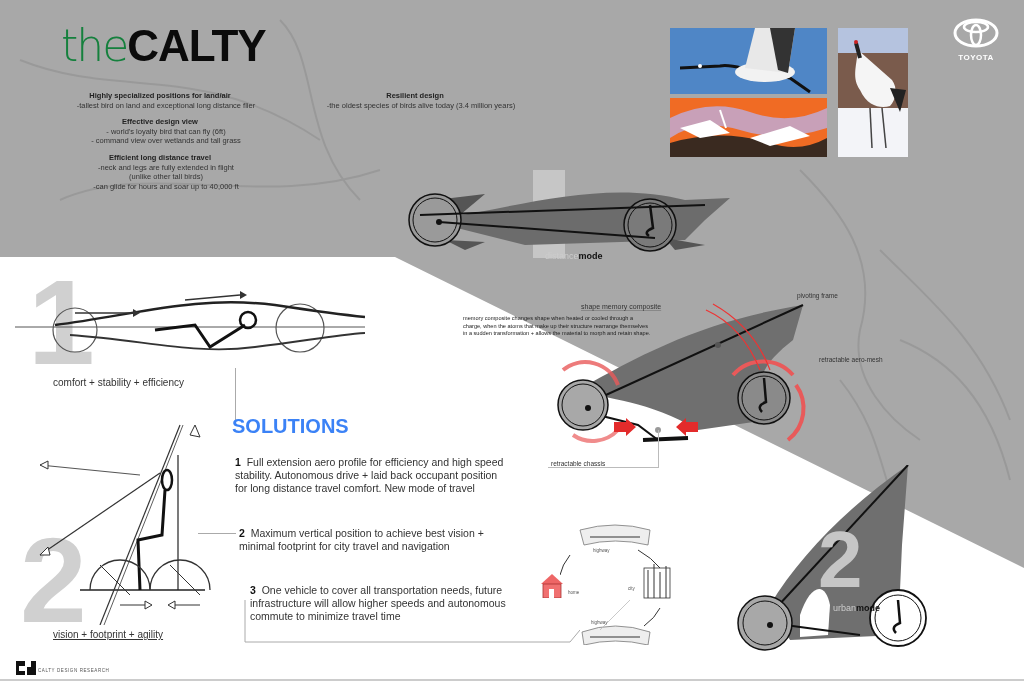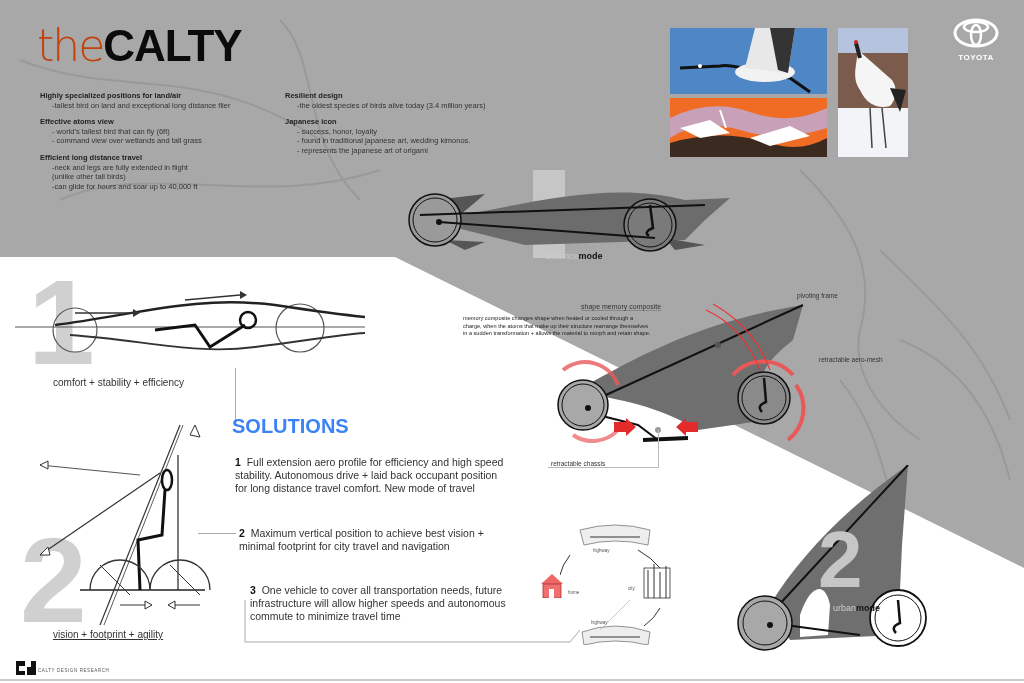--- a/index.html
+++ b/index.html
@@ -1,22 +1,22 @@
 <!DOCTYPE html>
 <html><head>
 <meta charset="utf-8">
 <style>
   html,body{margin:0;padding:0;}
   body{width:1024px;height:683px;position:relative;overflow:hidden;background:#ffffff;font-family:"Liberation Sans",sans-serif;color:#222;}
   .bg-svg{position:absolute;left:0;top:0;width:1024px;height:683px;}
   .abs{position:absolute;}
   .title{left:37px;top:22px;font-size:44px;line-height:48px;letter-spacing:-1px;white-space:nowrap;}
-  .title .thin{font-weight:normal;color:#c2410c;font-family:"DejaVu Sans",sans-serif;font-weight:200;letter-spacing:-2px;}
+  .title .thin{font-weight:normal;color:#15803d;font-family:"DejaVu Sans",sans-serif;font-weight:200;letter-spacing:-2px;margin-left:24px;}
   .title .bold{font-weight:bold;color:#0b0b0b;}
-  .facts{font-size:7.5px;line-height:9.6px;color:#333;}
+  .facts{font-size:7.5px;line-height:9.6px;color:#333;text-align:center;}
   .facts .h{font-weight:bold;color:#222;}
   .facts .d{padding-left:12px;}
   .facts .grp{margin-bottom:7px;}
   .photo{position:absolute;overflow:hidden;}
   .logo{left:950px;top:18px;width:52px;text-align:center;color:#fff;}
   .logo .nm{font-size:8px;font-weight:bold;letter-spacing:0.5px;margin-top:1px;}
   .mode{font-size:9px;color:#111;}
   .mode .lt{color:#ccc;font-weight:normal;}
   .mode .bk{font-weight:bold;}
   .ann{font-size:6.5px;color:#333;white-space:nowrap;}
@@ -53,42 +53,36 @@
 <div class="abs title">
   <span class="thin">the</span><span class="bold">CALTY</span>
 </div>
 
 <div class="abs facts" style="left:40px;top:91px;width:240px;">
   <div class="grp">
     <div class="h">Highly specialized positions for land/air</div>
     <div class="d">-tallest bird on land and exceptional long distance flier</div>
   </div>
   <div class="grp">
-    <div class="h">Effective atoms view</div>
-    <div class="d">- world's tallest bird that can fly (6ft)</div>
+    <div class="h">Effective design view</div>
+    <div class="d">- world's loyalty bird that can fly (6ft)</div>
     <div class="d">- command view over wetlands and tall grass</div>
   </div>
   <div class="grp">
     <div class="h">Efficient long distance travel</div>
     <div class="d">-neck and legs are fully extended in flight</div>
     <div class="d">(unlike other tall birds)</div>
     <div class="d">-can glide for hours and soar up to 40,000 ft</div>
   </div>
 </div>
 
 <div class="abs facts" style="left:285px;top:91px;width:260px;">
   <div class="grp">
     <div class="h">Resilient design</div>
     <div class="d">-the oldest species of birds alive today (3.4 million years)</div>
-  </div>
-  <div class="grp">
-    <div class="h">Japanese icon</div>
-    <div class="d">- success, honor, loyalty</div>
-    <div class="d">- found in traditional japanese art, wedding kimonos.</div>
-    <div class="d">- represents the japanese art of origami</div>
   </div>
 </div>
 
 <div class="photo" style="left:670px;top:28px;width:157px;height:66px;background:#4f86c6;">
   <svg width="157" height="66" viewBox="0 0 157 66">
     <path d="M10,40 L50,38 C60,36 70,40 80,42 L120,50 L140,64" stroke="#111" stroke-width="3" fill="none"></path>
     <ellipse cx="95" cy="44" rx="30" ry="10" fill="#f2f2f2"></ellipse>
     <path d="M75,40 L85,0 L125,0 L118,45 Z" fill="#e8e8e8"></path>
     <path d="M100,0 L125,0 L118,45 L108,42 Z" fill="#333"></path>
     <circle cx="30" cy="38" r="2" fill="#fff"></circle>

